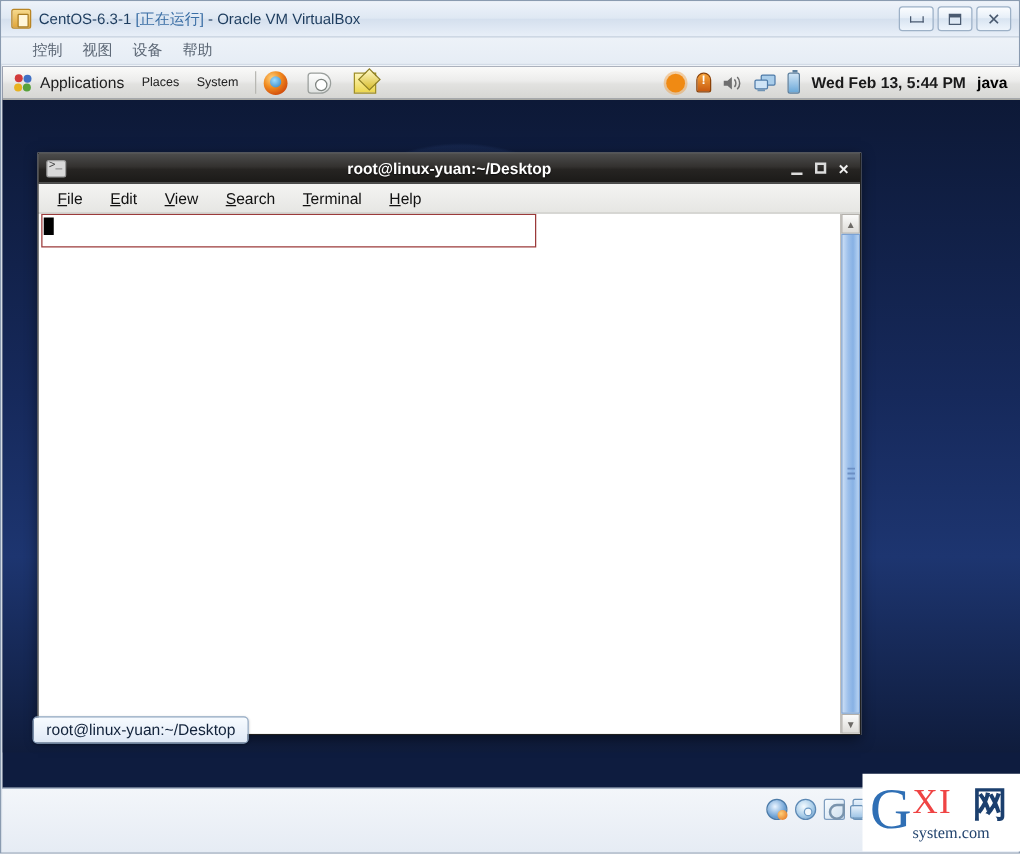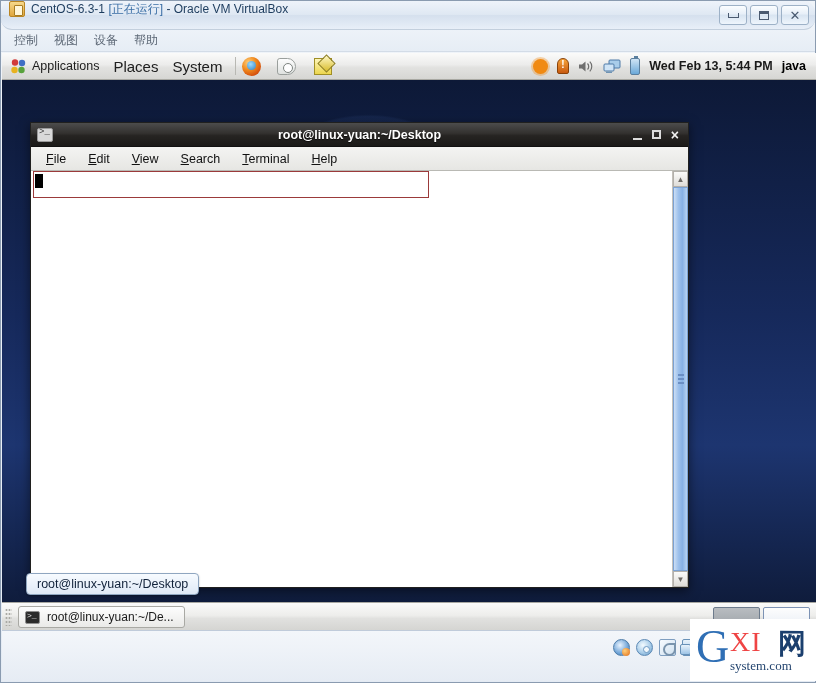--- a/index.html
+++ b/index.html
@@ -14,21 +14,21 @@
   
   .vbox-window {
     position: absolute; left: 0; top: 0; width: 816px; height: 683px;
     background: linear-gradient(to bottom, #f0f4f9 0%, #e4ebf4 100%);
     border: 1px solid #8a9bb0;
   }
   .vbox-titlebar {
     position: relative; height: 29px;
     background: linear-gradient(to bottom, #eef3fa 0%, #dfe8f3 48%, #d5e0ee 52%, #e8eff8 100%);
     border-bottom: 1px solid #c3cfdd;
-    display: flex; align-items: flex-start; border-radius: 11px;
+    display: flex; align-items: center;
   }
   .vbox-icon {
     width: 16px; height: 16px; margin-left: 8px; margin-right: 6px;
     border-radius: 2px; position: relative;
     background: linear-gradient(to bottom, #f6d98c, #e0a63c);
     border: 1px solid #b98524;
   }
   .vbox-icon:after {
     content: ""; position: absolute; left: 4px; top: 3px;
     width: 7px; height: 9px; border-radius: 1px;
@@ -48,21 +48,21 @@
     display: flex; align-items: center; justify-content: center;
     color: #43536a; font-size: 11px; line-height: 1;
   }
   .vbox-btn .glyph-min { width: 11px; height: 5px; border: 1px solid #4a5a70; border-top: none; }
   .vbox-btn .glyph-max { width: 10px; height: 9px; border: 1px solid #4a5a70; }
   .vbox-btn .glyph-max:after { content:""; display:block; height:2px; background:#4a5a70; }
   .vbox-btn .glyph-close { font-size: 13px; font-weight: bold; color:#4a5a70; }
 
   .vbox-menubar {
     height: 22px; display: flex; align-items: center; gap: 16px;
-    padding-left: 13px; font-size: 12px; color: #5c6775;
+    padding-left: 25px; font-size: 12px; color: #5c6775;
     background: linear-gradient(to bottom, #edf2f8, #e6edf5);
     border-bottom: 1px solid #d3dce7;
   }
   .vbox-menubar span { cursor: default; }
 
   
   .guest {
     position: absolute; left: 1px; top: 52px; width: 814px; height: 578px;
     background: #0e1c3f;
     overflow: hidden;
@@ -70,21 +70,21 @@
 
   
   .gnome-top {
     position: absolute; left:0; top:0; width: 100%; height: 27px;
     background: linear-gradient(to bottom, #fbfbfa 0%, #ececeb 45%, #e2e2e0 55%, #d6d6d3 100%);
     border-bottom: 1px solid #a8a8a2;
     display: flex; align-items: center;
     font-size: 12.5px; color: #1c1c1c;
   }
   .gnome-left { display: flex; align-items: center; gap: 0px; padding-left: 6px; }
-  .gnome-menu { padding: 2px 7px; font-size: 15px; color: #202020; cursor: default; }
+  .gnome-menu { padding: 2px 7px; font-size: 10px; color: #202020; cursor: default; }
   .gnome-applications { display:flex; align-items:center; gap:5px; padding: 2px 7px 2px 2px;}
   .panel-sep { width: 1px; height: 18px; background: #b8b8b3; margin: 0 6px; }
   .gnome-right {
     margin-left: auto; display: flex; align-items: center; gap: 9px; padding-right: 10px;
   }
   .clock { font-size: 12.5px; color: #1a1a1a; white-space: nowrap; font-weight: bold; }
   .user { font-size: 12.5px; font-weight: bold; color: #000; }
 
   
   .ic { display: inline-block; position: relative; }
@@ -399,31 +399,20 @@
                 <span class="sb-grip"></span>
               </div>
             </div>
             <div class="sb-btn">▼</div>
           </div>
         </div>
       </div>
 
       <div class="tooltip">root@linux-yuan:~/Desktop</div>
 
-      <div class="gnome-bottom">
-        <span class="grip"></span>
-        <div class="task-btn">
-          <span class="ic-term"></span>
-          <span>root@linux-yuan:~/De...</span>
-        </div>
-        <div class="workspace-switcher">
-          <span class="ws active"></span>
-          <span class="ws"></span>
-        </div>
-      </div>
 
     </div>
 
     <div class="vbox-status">
       <div class="status-icons">
         <span class="si si-hdd"></span>
         <span class="si si-cd"></span>
         <span class="si si-usb"></span>
         <span class="si si-net2"></span>
         <span class="si si-folder"></span>

